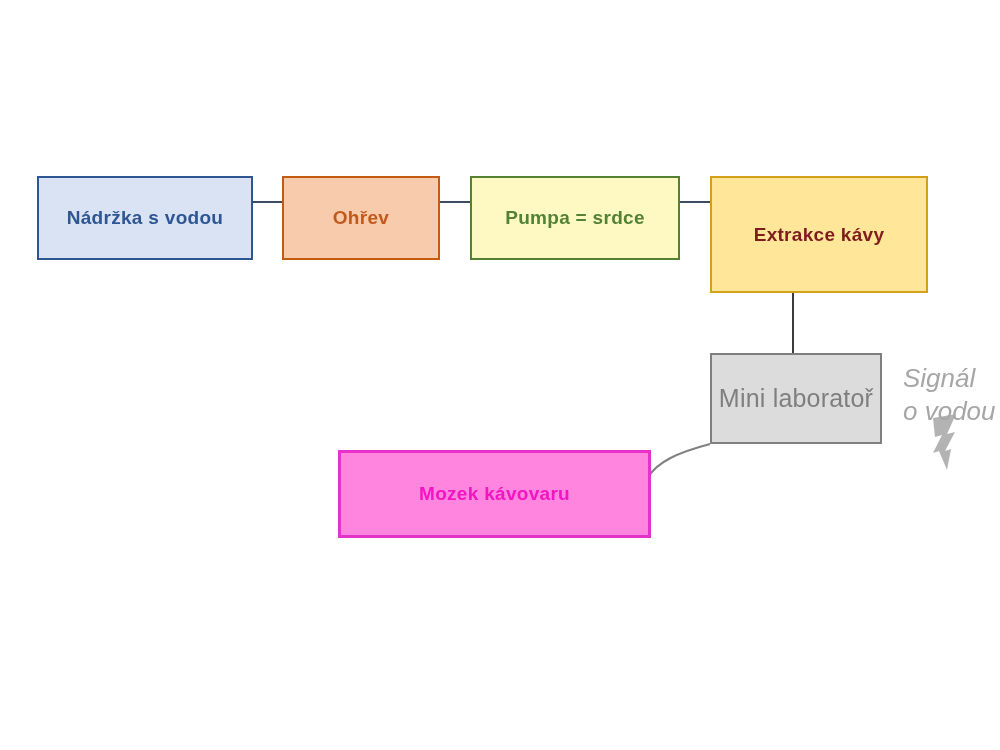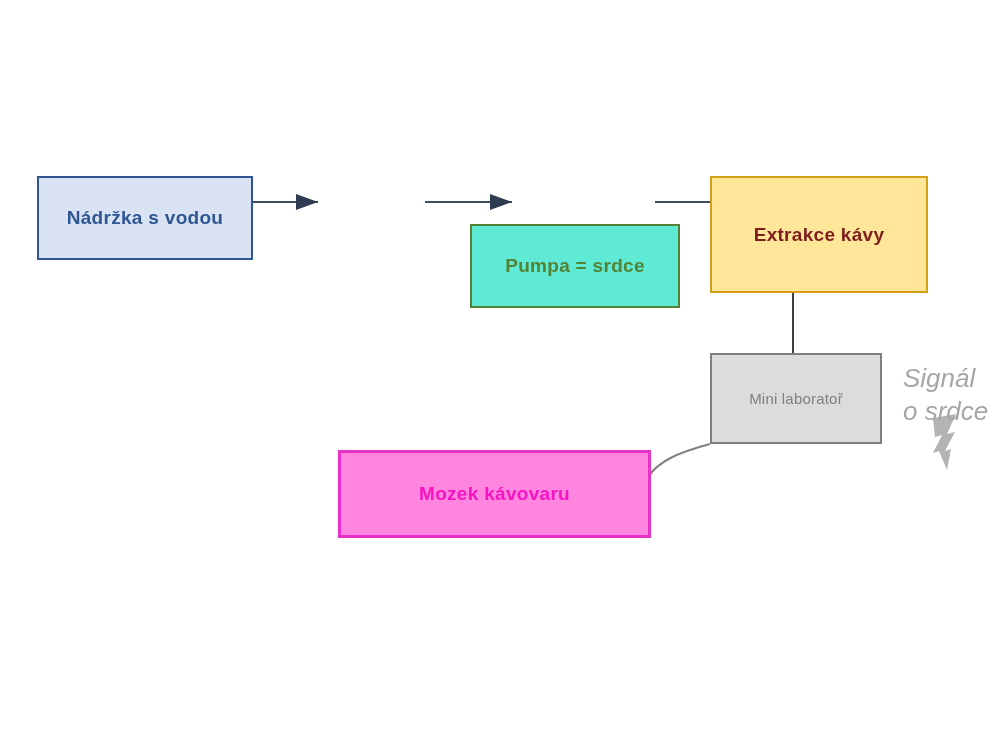--- a/index.html
+++ b/index.html
@@ -31,30 +31,30 @@
   .node-water-tank {
     left: 37px; top: 176px; width: 216px; height: 84px;
     background: #dae3f3; border: 2px solid #2e5693; color: #2e5693;
   }
   .node-heating {
     left: 282px; top: 176px; width: 158px; height: 84px;
     background: #f8cbad; border: 2px solid #c55a11; color: #c0591c;
   }
   .node-pump {
     left: 470px; top: 176px; width: 210px; height: 84px;
-    background: #5eead4; border: 2px solid #538235; color: #538235; margin-top: 48px;
+    background: #fef9c3; border: 2px solid #538235; color: #538235;
   }
   .node-extraction {
     left: 710px; top: 176px; width: 218px; height: 117px;
     background: #ffe699; border: 2px solid #d4a017; color: #7f1d1d;
   }
   .node-mini-lab {
     left: 710px; top: 353px; width: 172px; height: 91px;
     background: #dcdcdc; border: 2px solid #7f7f7f; color: #7f7f7f;
-    font-weight: normal; font-size: 15px; letter-spacing: 0.2px;
+    font-weight: normal; font-size: 25px; letter-spacing: 0.2px;
   }
   .node-brain {
     left: 338px; top: 450px; width: 313px; height: 88px;
     background: #ff85de; border: 3px solid #e632c8; color: #f414c2;
   }
   .annotation {
     position: absolute;
     left: 903px; top: 362px;
     font-style: italic;
     font-size: 26px;
@@ -87,35 +87,38 @@
     <line x1="793" y1="293" x2="793" y2="382" stroke="#3c3c3c" stroke-width="2" marker-end="url(#mBlack)"></line>
     <path d="M710,444 C676,453 658,462 648,477 C640,489 641,494 627,503 C613,512 598,517 580,520" stroke="#808080" stroke-width="2" fill="none" marker-end="url(#mGray)"></path>
 
     <polygon points="933,418 956,414 947,434 955,432 945,451 951,449 947,470 939,451 933,453 942,435 935,437" fill="#b3b3b3"></polygon>
   </svg>
 
   <div class="node node-water-tank">
     <span>Nádržka s vodou</span>
   </div>
 
+  <div class="node node-heating">
+    <span>Ohřev</span>
+  </div>
 
   <div class="node node-pump">
     <span>Pumpa = srdce</span>
   </div>
 
   <div class="node node-extraction">
     <span>Extrakce kávy</span>
   </div>
 
   <div class="node node-mini-lab">
     <span>Mini laboratoř</span>
   </div>
 
   <div class="node node-brain">
     <span>Mozek kávovaru</span>
   </div>
 
   <div class="annotation">
     <div>Signál</div>
-    <div>o srdce</div>
+    <div>o vodou</div>
   </div>
 
 </div>
 
 </body></html>

